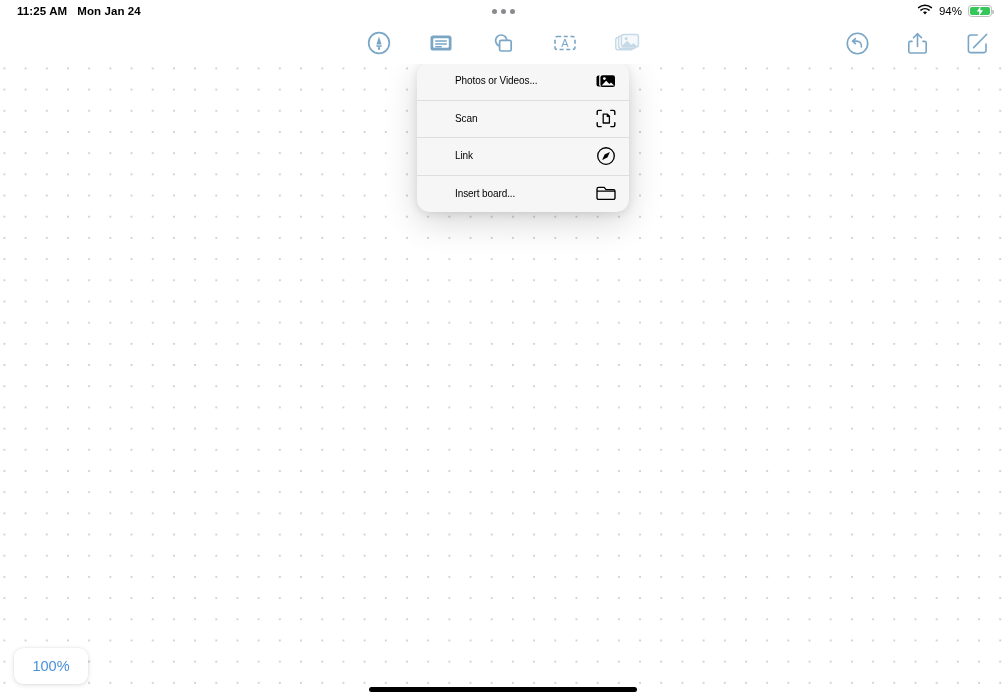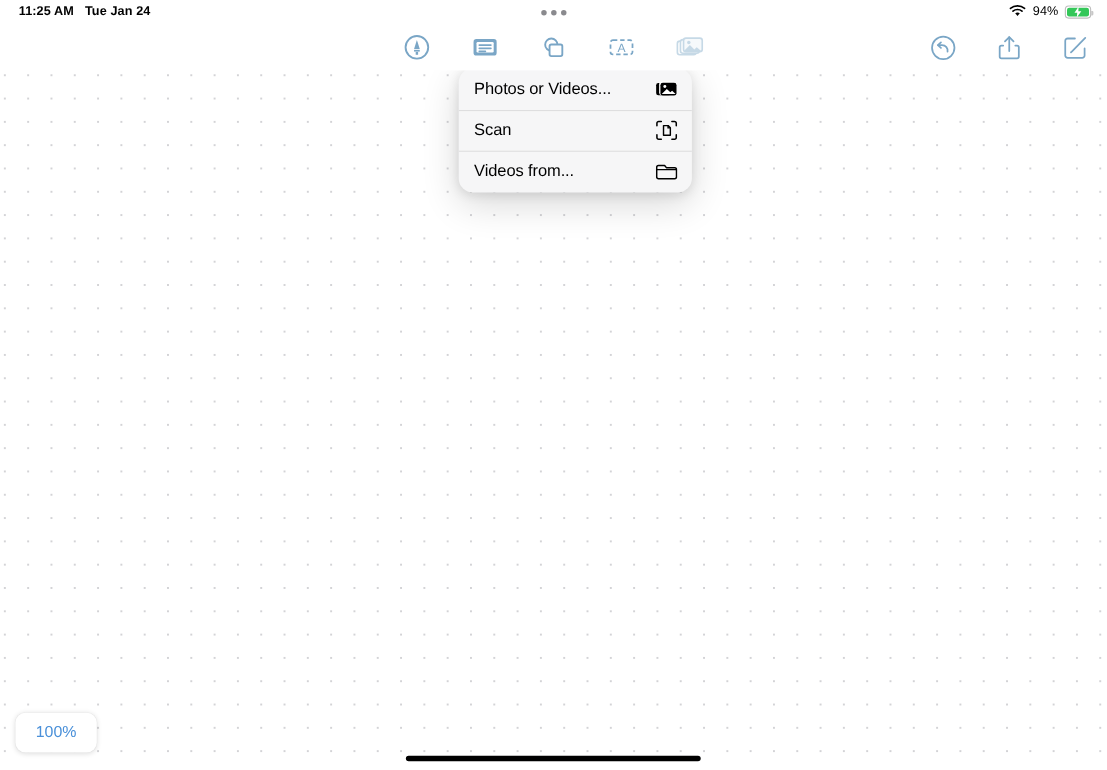--- a/index.html
+++ b/index.html
@@ -126,21 +126,21 @@
     padding: 0 13px 0 14px;
     cursor: pointer;
     position: relative;
   }
   .menu-item + .menu-item:before {
     content: "";
     position: absolute; left: 0; right: 0; top: 0;
     height: 1px; background: #dededf;
   }
   .menu-label {
-    font-size: 15px; color: #000; letter-spacing: -0.1px;
+    font-size: 10px; color: #000; letter-spacing: -0.1px; margin-left: 24px;
   }
   .menu-icon {
     width: 20px; height: 20px;
     display: flex; align-items: center; justify-content: center;
     color: #000;
   }
 
   
   #zoom-pill {
     position: absolute; left: 14px; bottom: 16px;
@@ -169,21 +169,21 @@
   }
 </style>
 </head>
 <body>
 
 <div id="app">
 
   <div id="status-bar">
     <div id="status-left">
       <span>11:25 AM</span>
-      <span>Tue Jan 24</span>
+      <span>Mon Jan 24</span>
     </div>
 
     <div id="status-center">
       <span class="md-dot"></span>
       <span class="md-dot"></span>
       <span class="md-dot"></span>
     </div>
 
     <div id="status-right">
       <span>
@@ -308,23 +308,32 @@
           <path d="M1.2 5.4 V3.0 A1.6 1.6 0 0 1 2.8 1.4 H5.2" stroke="#000" stroke-width="1.4" fill="none" stroke-linecap="round"></path>
           <path d="M14.8 1.4 H17.2 A1.6 1.6 0 0 1 18.8 3.0 V5.4" stroke="#000" stroke-width="1.4" fill="none" stroke-linecap="round"></path>
           <path d="M18.8 13.6 V16.0 A1.6 1.6 0 0 1 17.2 17.6 H14.8" stroke="#000" stroke-width="1.4" fill="none" stroke-linecap="round"></path>
           <path d="M5.2 17.6 H2.8 A1.6 1.6 0 0 1 1.2 16.0 V13.6" stroke="#000" stroke-width="1.4" fill="none" stroke-linecap="round"></path>
           <path d="M7.2 5.2 H11.4 L13.4 7.2 V14.0 H7.2 Z" stroke="#000" stroke-width="1.3" fill="none" stroke-linejoin="round"></path>
           <path d="M11.3 5.2 V7.3 H13.4" stroke="#000" stroke-width="1.2" fill="none"></path>
         </svg>
       </span>
     </div>
 
-
     <div class="menu-item">
-      <span class="menu-label">Videos from...</span>
+      <span class="menu-label">Link</span>
+      <span class="menu-icon">
+        <svg width="20" height="20" viewBox="0 0 20 20">
+          <circle cx="10" cy="10" r="8.3" stroke="#000" stroke-width="1.35" fill="none"></circle>
+          <path d="M13.9 6.1 L8.6 8.6 L6.1 13.9 L11.4 11.4 Z" fill="#000"></path>
+        </svg>
+      </span>
+    </div>
+
+    <div class="menu-item">
+      <span class="menu-label">Insert board...</span>
       <span class="menu-icon">
         <svg width="20" height="18" viewBox="0 0 20 18">
           <path d="M1.0 5.4 V13.8 A1.6 1.6 0 0 0 2.6 15.4 H17.4 A1.6 1.6 0 0 0 19.0 13.8 V7.2
                    A1.6 1.6 0 0 0 17.4 5.6 H10.0 L8.2 3.4 H2.6 A1.6 1.6 0 0 0 1.0 5.0 Z" stroke="#000" stroke-width="1.35" fill="none" stroke-linejoin="round"></path>
           <path d="M1.0 7.2 H19.0" stroke="#000" stroke-width="1.2" fill="none"></path>
         </svg>
       </span>
     </div>
 
   </div>

